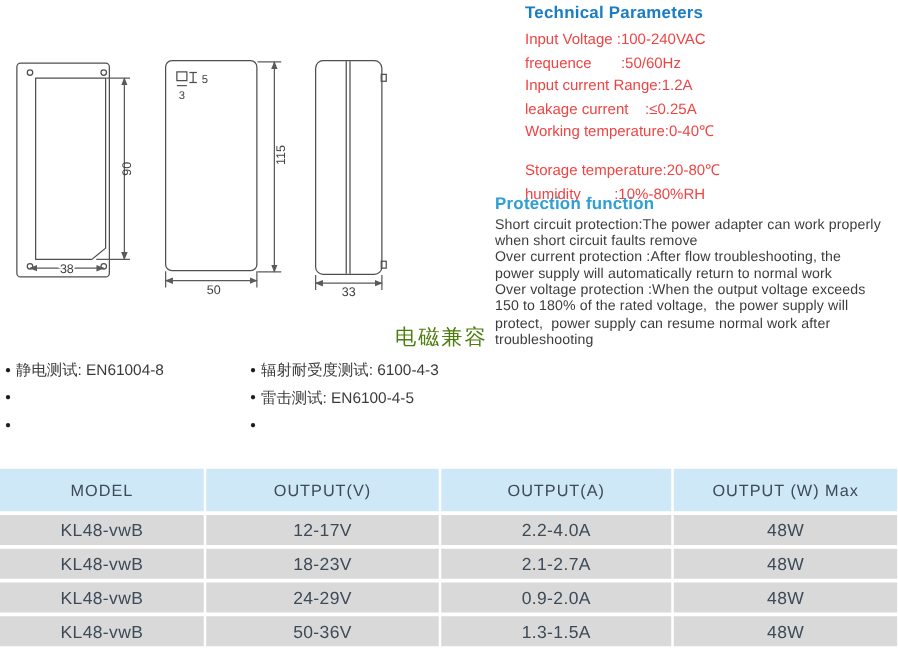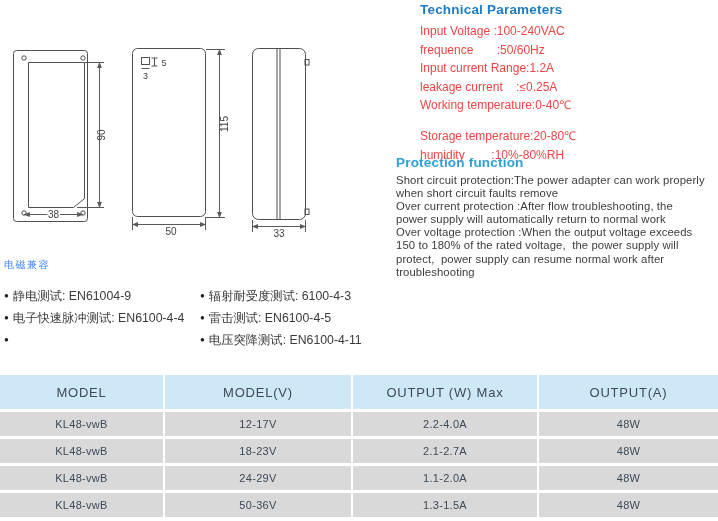--- a/index.html
+++ b/index.html
@@ -21,36 +21,36 @@
   .sec-title{margin:0;font-size:13.5px;font-weight:bold;letter-spacing:.2px;}
   .tech-title{color:#1b7dc2;}
   .prot-title{color:#2f9fd4;}
   .tech-lines{margin-top:5px;font-size:12px;line-height:18.6px;color:#ef4444;white-space:pre;}
   .tech-lines.big{margin-top:12px;font-size:12px;line-height:19.5px;}
   .protection-section{position:absolute;left:396px;top:155px;width:324px;}
   .prot-body{margin-top:4px;font-size:11.3px;line-height:13.1px;color:#3c3c3c;white-space:pre;letter-spacing:.1px;}
 
   
   .emc-section{position:absolute;left:4px;top:258px;width:386px;height:110px;}
-  .emc-title{font-size:10px;color:#3b82f6;letter-spacing:1.5px;}
+  .emc-title{font-size:17px;color:#4d7c0f;letter-spacing:1.5px;text-align:right;}
   .emc-col{position:absolute;top:27px;}
   .emc-col.left{left:0;}
   .emc-col.right{left:196px;}
   .emc-item{height:22px;display:flex;align-items:center;font-size:12.3px;color:#3a3a3a;}
   .bullet{font-size:8px;margin-right:4px;color:#1e1e1e;line-height:1;}
 
   
   .spec-table{
     position:absolute;left:0;top:375px;width:718px;
     display:grid;grid-template-columns:163px 186px 184px 179px;
     gap:3px 2px;background:#ffffff;
   }
   .cell{display:flex;align-items:center;justify-content:center;}
   .th{height:34px;background:#cfe8f7;font-size:13px;color:#3d4a57;letter-spacing:.8px;}
-  .td{height:24px;background:#d9d9d9;font-size:11px;color:#3d4a57;letter-spacing:.3px;}
+  .td{height:24px;background:#d9d9d9;font-size:14px;color:#3d4a57;letter-spacing:.3px;}
 </style>
 </head>
 <body>
 
 <div class="page">
 
   <svg class="drawings" width="390" height="260" viewBox="0 0 390 260">
     <defs>
       <marker id="arr" viewBox="0 0 10 10" refX="9" refY="5" markerWidth="6.5" markerHeight="6.5" orient="auto-start-reverse">
         <path d="M0,1 L10,5 L0,9 z" fill="#5a5a5a"></path>
@@ -128,65 +128,63 @@
 150 to 180% of the rated voltage,  the power supply will
 protect,  power supply can resume normal work after
 troubleshooting</div>
   </div>
 
   <div class="emc-section">
     <div class="emc-title">电磁兼容</div>
     <div class="emc-col left">
       <div class="emc-item">
         <span class="bullet">●</span>
-        <span>静电测试: EN61004-9</span>
+        <span>静电测试: EN61004-8</span>
       </div>
       <div class="emc-item">
         <span class="bullet">●</span>
-        <span>电子快速脉冲测试: EN6100-4-4</span>
       </div>
       <div class="emc-item">
         <span class="bullet">●</span>
       </div>
     </div>
     <div class="emc-col right">
       <div class="emc-item">
         <span class="bullet">●</span>
         <span>辐射耐受度测试:  6100-4-3</span>
       </div>
       <div class="emc-item">
         <span class="bullet">●</span>
         <span>雷击测试: EN6100-4-5</span>
       </div>
       <div class="emc-item">
         <span class="bullet">●</span>
-        <span>电压突降测试: EN6100-4-11</span>
       </div>
     </div>
   </div>
 
   <div class="spec-table">
     <div class="cell th">MODEL</div>
-    <div class="cell th">MODEL(V)</div>
+    <div class="cell th">OUTPUT(V)</div>
+    <div class="cell th">OUTPUT(A)</div>
     <div class="cell th">OUTPUT (W)  Max</div>
-    <div class="cell th">OUTPUT(A)</div>
 
     <div class="cell td">KL48-vwB</div>
     <div class="cell td">12-17V</div>
     <div class="cell td">2.2-4.0A</div>
     <div class="cell td">48W</div>
 
     <div class="cell td">KL48-vwB</div>
     <div class="cell td">18-23V</div>
     <div class="cell td">2.1-2.7A</div>
     <div class="cell td">48W</div>
 
     <div class="cell td">KL48-vwB</div>
     <div class="cell td">24-29V</div>
-    <div class="cell td">1.1-2.0A</div>
+    <div class="cell td">0.9-2.0A</div>
     <div class="cell td">48W</div>
 
     <div class="cell td">KL48-vwB</div>
     <div class="cell td">50-36V</div>
     <div class="cell td">1.3-1.5A</div>
     <div class="cell td">48W</div>
   </div>
 
 </div>
 

